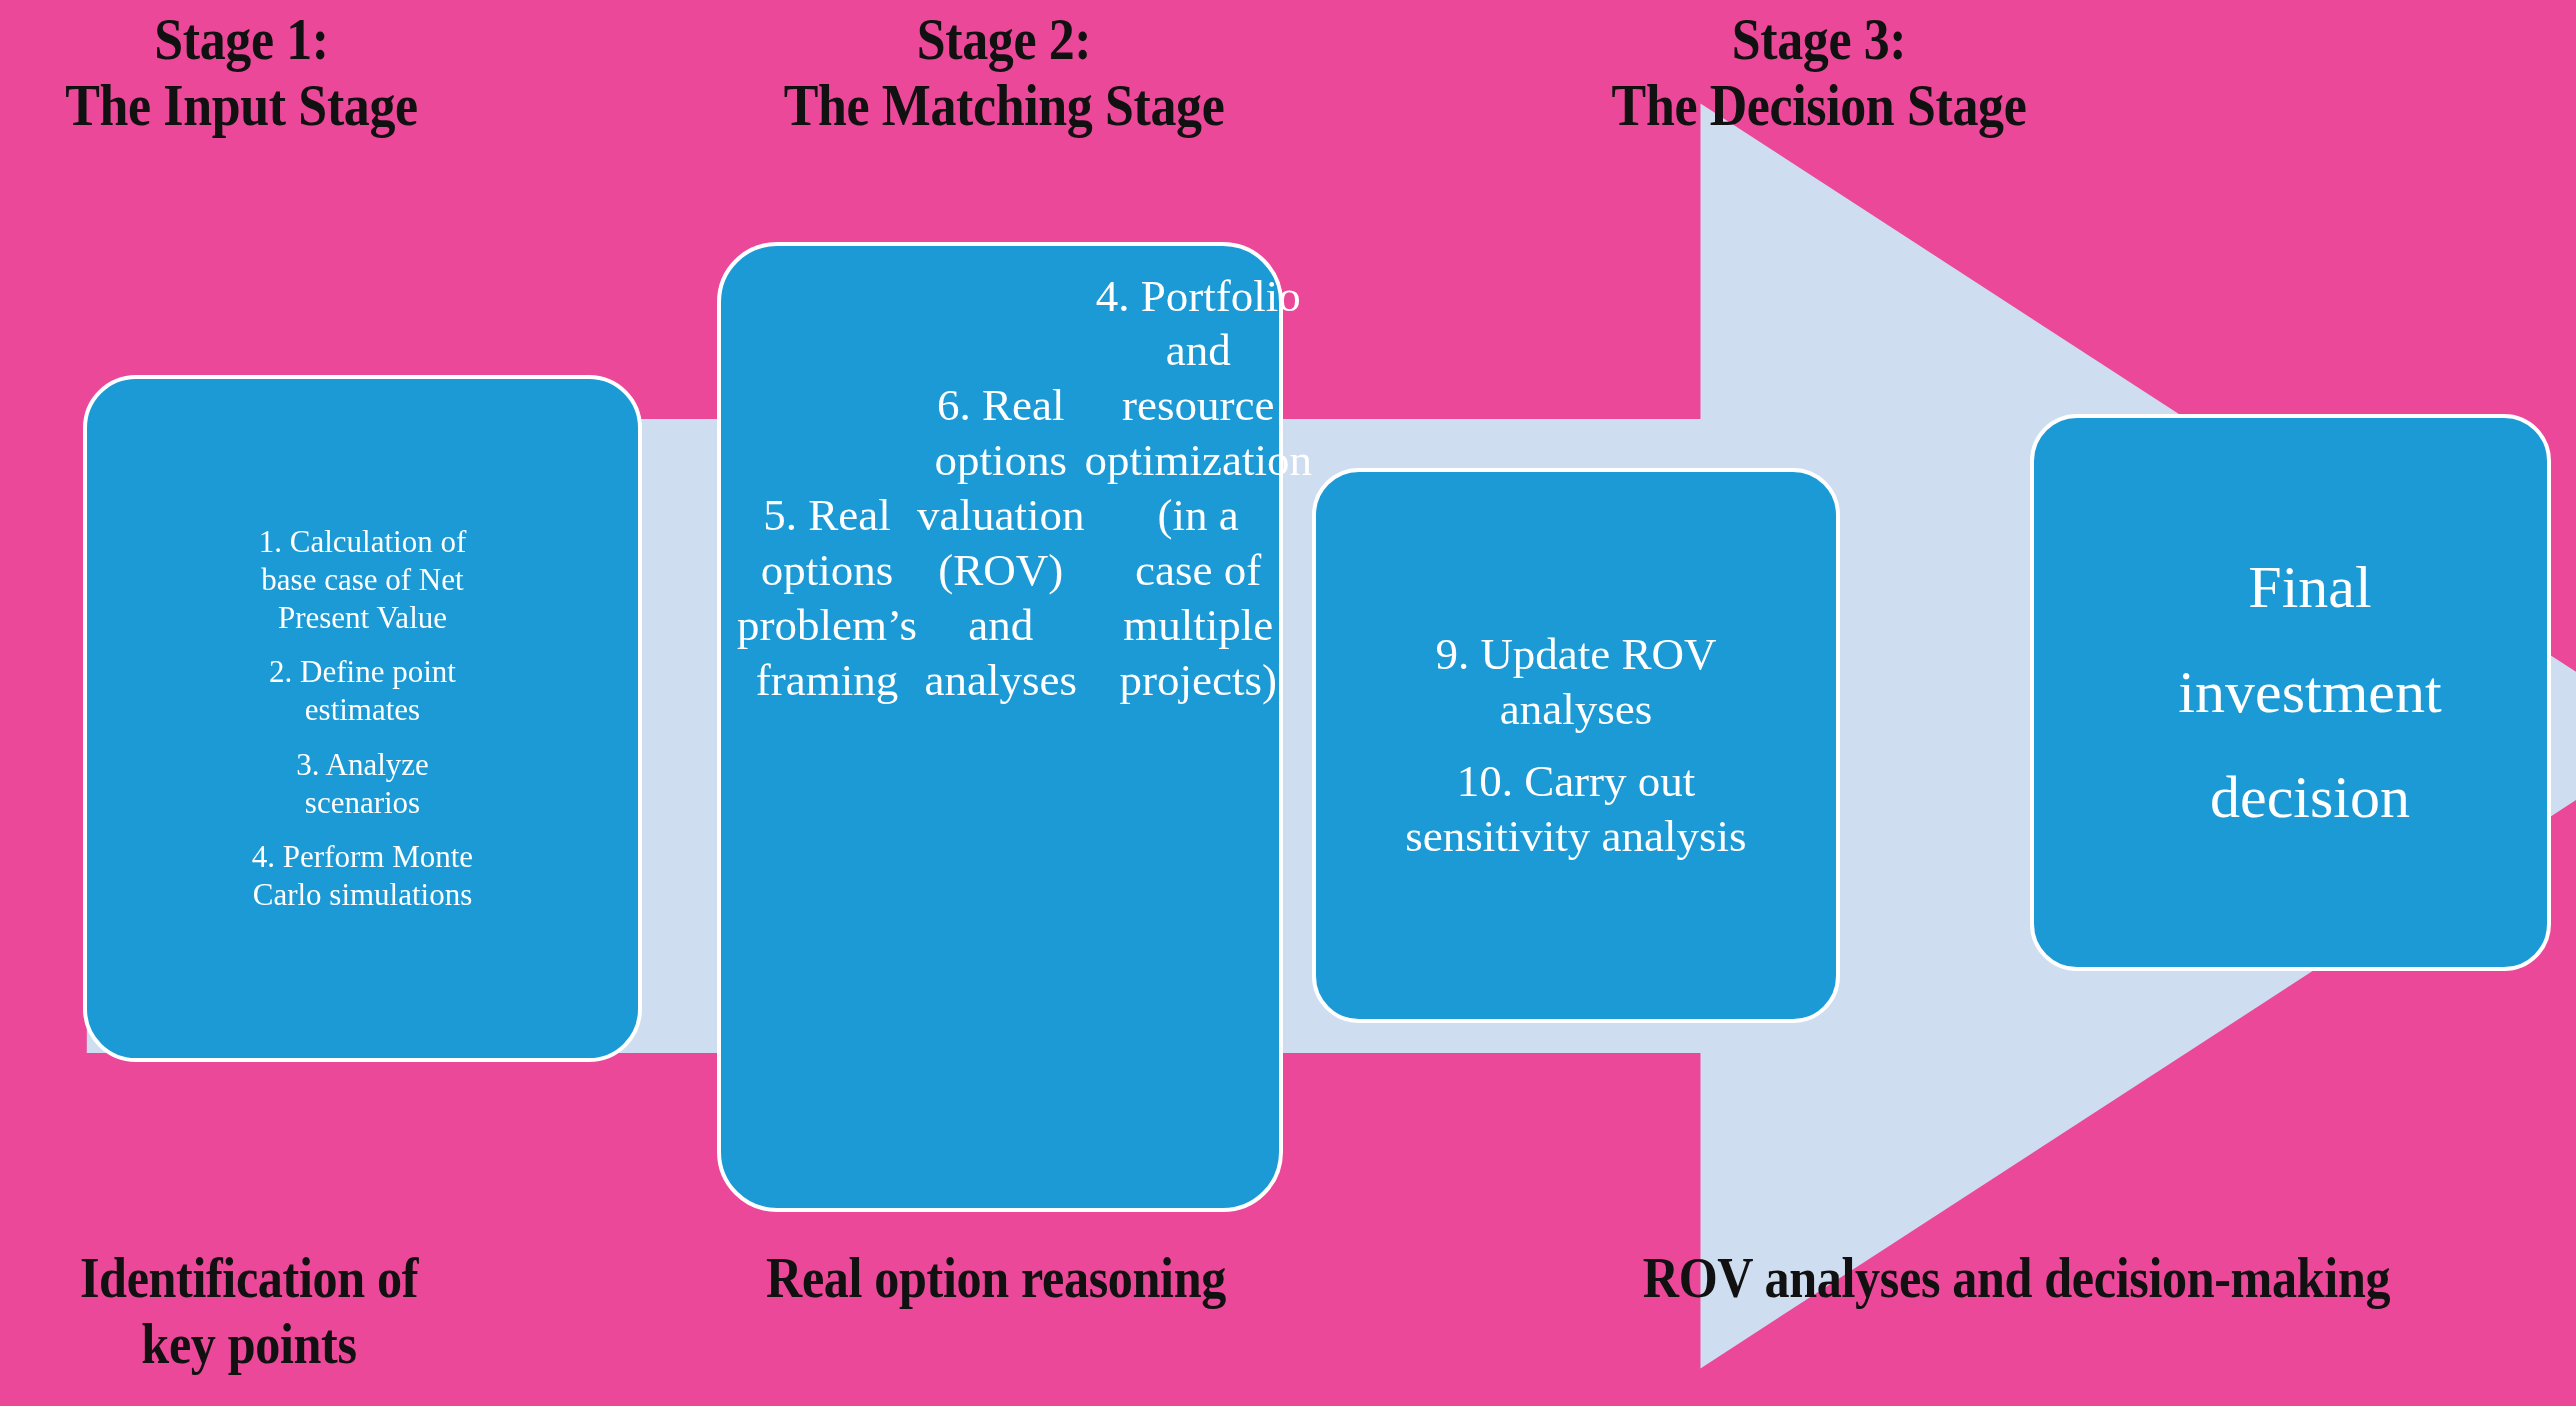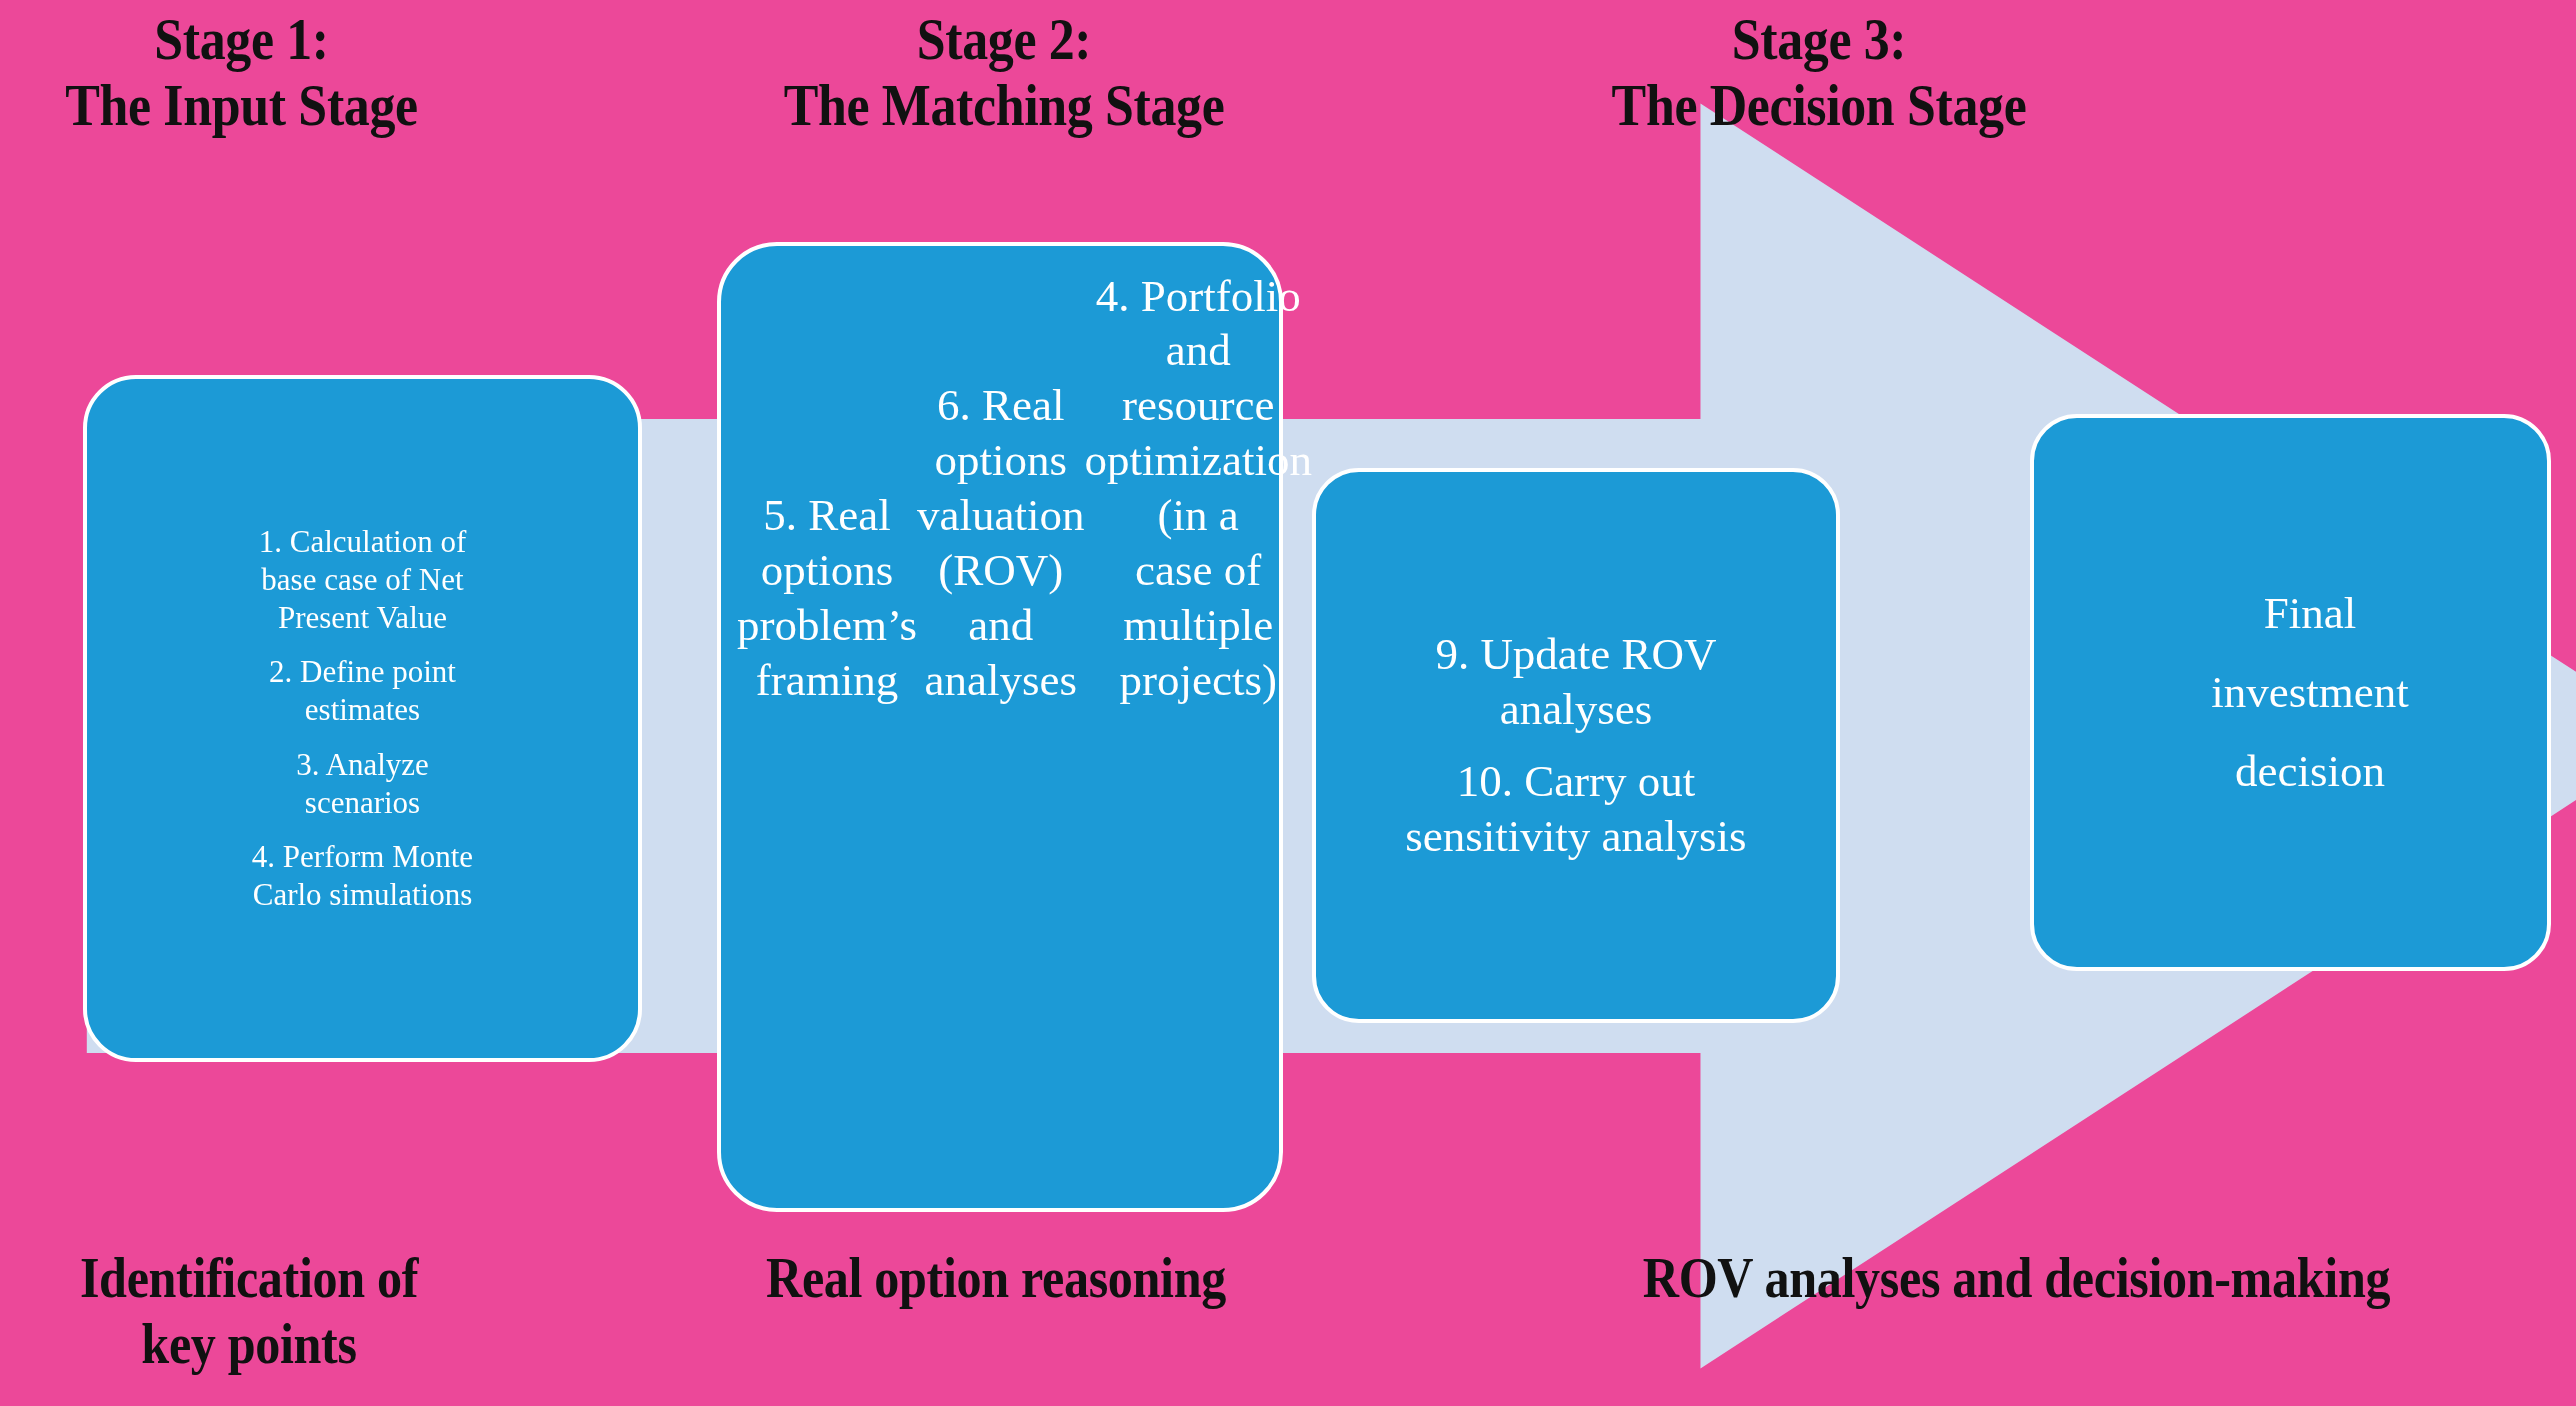--- a/index.html
+++ b/index.html
@@ -116,21 +116,21 @@
     </div>
   </div>
 
   <div class="proc-box gap" style="left:1312px;top:468px;width:528px;height:555px;font-size:45px;border-radius:47px;">
     <span class="line">9. Update ROV
 analyses</span>
     <span class="line">10. Carry out
 sensitivity analysis</span>
   </div>
 
-  <div class="proc-box" style="left:2030px;top:414px;width:521px;height:557px;font-size:45px;border-radius:47px;line-height:1.75;padding-left:39px;">
+  <div class="proc-box" style="left:2030px;top:414px;width:521px;height:557px;font-size:60px;border-radius:47px;line-height:1.75;padding-left:39px;">
     <span class="line">Final
 investment
 decision</span>
   </div>
 
   <div class="stage-caption" style="left:0px;top:1245px;width:498px;">Identification of
 key points</div>
 
   <div class="stage-caption" style="left:664px;top:1245px;width:664px;">Real option reasoning</div>
 

